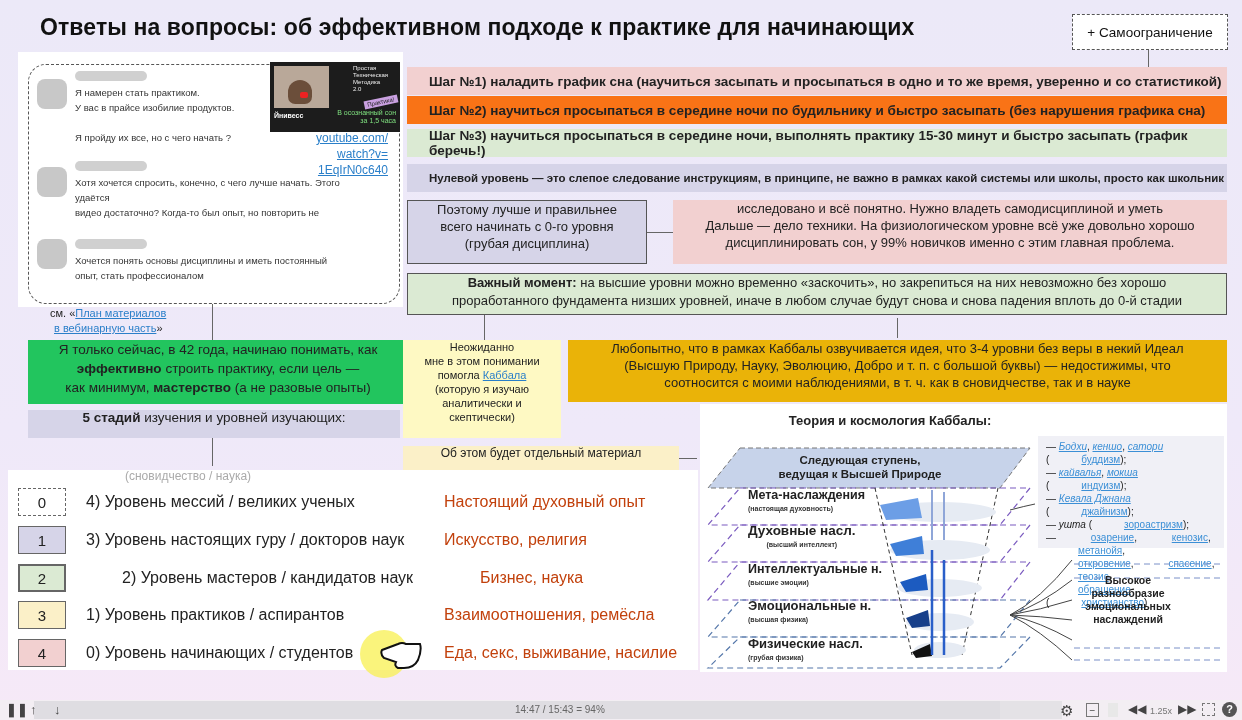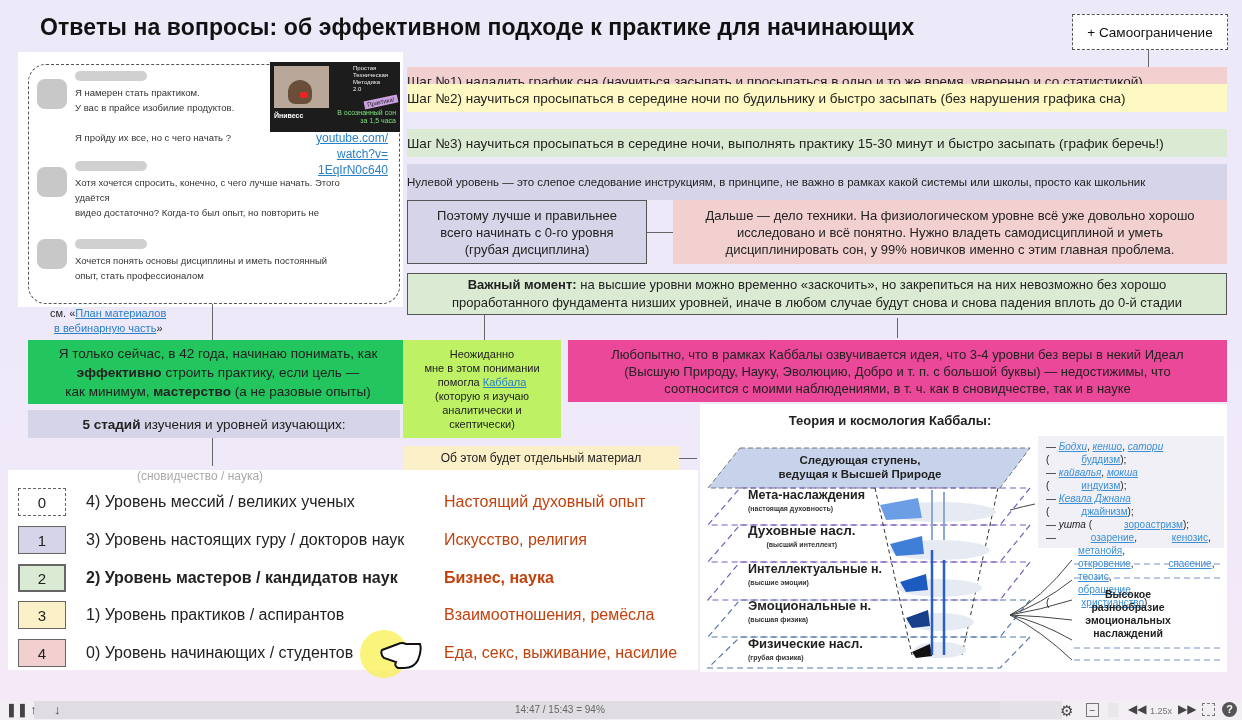--- a/index.html
+++ b/index.html
@@ -35,43 +35,43 @@
   .video-person { position: absolute; left: 18px; top: 18px; width: 24px; height: 24px; border-radius: 50% 50% 30% 30%; background: #6b4e3a; }
   .video-red { position: absolute; left: 30px; top: 30px; width: 8px; height: 6px; background: #e22; border-radius: 2px; }
   .video-text1 { position: absolute; left: 83px; top: 3px; font-size: 6px; color: #eee; line-height: 7px; width: 44px; }
   .video-badge { position: absolute; left: 94px; top: 36px; font-size: 6px; background: #c9a0e0; color: #222; padding: 1px 3px; transform: rotate(-12deg); }
   .video-text2 { position: absolute; left: 52px; top: 47px; font-size: 7px; color: #7fe07f; text-align: right; width: 74px; line-height: 8px; }
   .video-logo { position: absolute; left: 4px; top: 50px; font-size: 7px; color: #fff; font-weight: bold; }
   .yt-link { left: 300px; top: 130px; width: 88px; text-align: right; font-size: 12px; color: #2a7fc9; text-decoration: underline; line-height: 16px; }
   .see-also { left: 50px; top: 306px; font-size: 11px; color: #222; line-height: 15px; }
   .see-also a { color: #2a7fc9; text-decoration: underline; }
   
-  .box { display: flex; align-items: center; justify-content: center; text-align: center; }
+  .box { display: flex; justify-content: center; text-align: center; }
   .green-big { left: 28px; top: 340px; width: 380px; height: 64px; background: #22c55e; font-size: 13.5px; line-height: 19px; color: #222; }
   .stages { left: 28px; top: 410px; width: 372px; height: 28px; background: #d6d4e8; font-size: 13.5px; }
-  .sub-caption { left: 125px; top: 469px; font-size: 12px; color: #aaa; margin-left: 12px; }
+  .sub-caption { left: 125px; top: 469px; font-size: 12px; color: #aaa; }
   .levels-panel { left: 8px; top: 470px; width: 690px; height: 200px; background: #fff; }
   .lvl-row { position: absolute; left: 18px; height: 30px; width: 680px; display: flex; align-items: center; }
   .lvl-box { width: 48px; height: 28px; border: 1.5px solid #666; display: flex; align-items: center; justify-content: center; font-size: 15px; color: #222; }
   .lvl-label { position: absolute; left: 68px; font-size: 16px; color: #222; white-space: nowrap; }
   .lvl-desc { position: absolute; left: 426px; font-size: 16px; color: #c2410c; white-space: nowrap; }
-  .bold { font-weight: bold; }
-  
-  .step { left: 407px; width: 820px; height: 28px; font-size: 13.5px; color: #222; display: flex; align-items: center; padding-left: 0; }
+  .bold { font-weight: normal; margin-left: 36px; }
+  
+  .step { left: 407px; width: 820px; height: 28px; font-size: 13.5px; color: #222; display: flex; align-items: center; padding-left: 22px; font-weight: bold; }
   .step1 { top: 67px; background: #f2d0d0; }
-  .step2 { top: 84px; background: #fef9c3; }
+  .step2 { top: 96px; background: #f97316; }
   .step3 { top: 129px; background: #dbead3; }
-  .step0 { top: 164px; background: #d6d4e8; height: 36px; font-size: 11.5px; }
+  .step0 { top: 164px; background: #d6d4e8; height: 28px; font-size: 11.5px; }
   .purple-box { left: 407px; top: 200px; width: 240px; height: 64px; background: #d6d4e8; border: 1.5px solid #555; font-size: 13px; line-height: 17px; }
   .red-box { left: 673px; top: 200px; width: 554px; height: 64px; background: #f2d0d0; font-size: 13px; line-height: 17px; }
   .green-important { left: 407px; top: 273px; width: 820px; height: 42px; background: #dbead3; border: 1.5px solid #555; font-size: 13px; line-height: 18px; }
-  .yellow-box { left: 403px; top: 340px; width: 158px; height: 98px; background: #bef264; font-size: 11px; line-height: 14px; }
+  .yellow-box { left: 403px; top: 340px; width: 158px; height: 98px; background: #fef9c3; font-size: 11px; line-height: 14px; }
   .yellow-box a { color: #2a7fc9; text-decoration: underline; }
   .yellow-small { left: 403px; top: 446px; width: 276px; height: 24px; background: #fbf0c8; font-size: 12px; }
-  .beige-box { left: 568px; top: 340px; width: 659px; height: 62px; background: #ec4899; font-size: 13px; line-height: 17px; }
+  .beige-box { left: 568px; top: 340px; width: 659px; height: 62px; background: #eab308; font-size: 13px; line-height: 17px; }
   .kab-panel { left: 700px; top: 404px; width: 527px; height: 268px; background: #fff; }
   .kab-title { left: 700px; top: 413px; width: 380px; text-align: center; font-size: 13px; font-weight: bold; color: #222; }
   .kab-links { left: 1038px; top: 436px; width: 186px; height: 112px; background: #f0f0f6; font-size: 10px; line-height: 13px; padding: 4px 8px; color: #222; }
   .kab-links a { color: #3b8fd6; text-decoration: underline; font-style: italic; }
   .kab-links a.n { font-style: normal; padding-left: 32px; }
   .layer-label { position: absolute; left: 748px; font-size: 12.5px; font-weight: bold; color: #222; line-height: 14px; }
   .layer-label small { display: block; font-size: 7px; font-weight: bold; color: #333; }
   .high-div { left: 1072px; top: 574px; width: 112px; height: 80px; font-size: 10.5px; font-weight: bold; line-height: 13px; color: #222; text-align: center; }
   
   .vline { position: absolute; width: 1px; background: #666; }
@@ -196,22 +196,22 @@
 <div class="abs box purple-box">
   <div>
     <div>Поэтому лучше и правильнее</div>
     <div>всего начинать с 0-го уровня</div>
     <div>(грубая дисциплина)</div>
   </div>
 </div>
 <div class="hline" style="left:647px; top:232px; width:26px;"></div>
 <div class="abs box red-box">
   <div>
+    <div>исследовано и всё понятно. Нужно владеть самодисциплиной и уметь</div>
     <div>Дальше — дело техники. На физиологическом уровне всё уже довольно хорошо</div>
-    <div>исследовано и всё понятно. Нужно владеть самодисциплиной и уметь</div>
     <div>дисциплинировать сон, у 99% новичков именно с этим главная проблема.</div>
   </div>
 </div>
 <div class="abs box green-important">
   <div>
     <div><b>Важный момент:</b><span> на высшие уровни можно временно «заскочить», но закрепиться на них невозможно без хорошо</span></div>
     <div>проработанного фундамента низших уровней, иначе в любом случае будут снова и снова падения вплоть до 0-й стадии</div>
   </div>
 </div>
 <div class="vline" style="left:484px; top:315px; height:25px;"></div>

